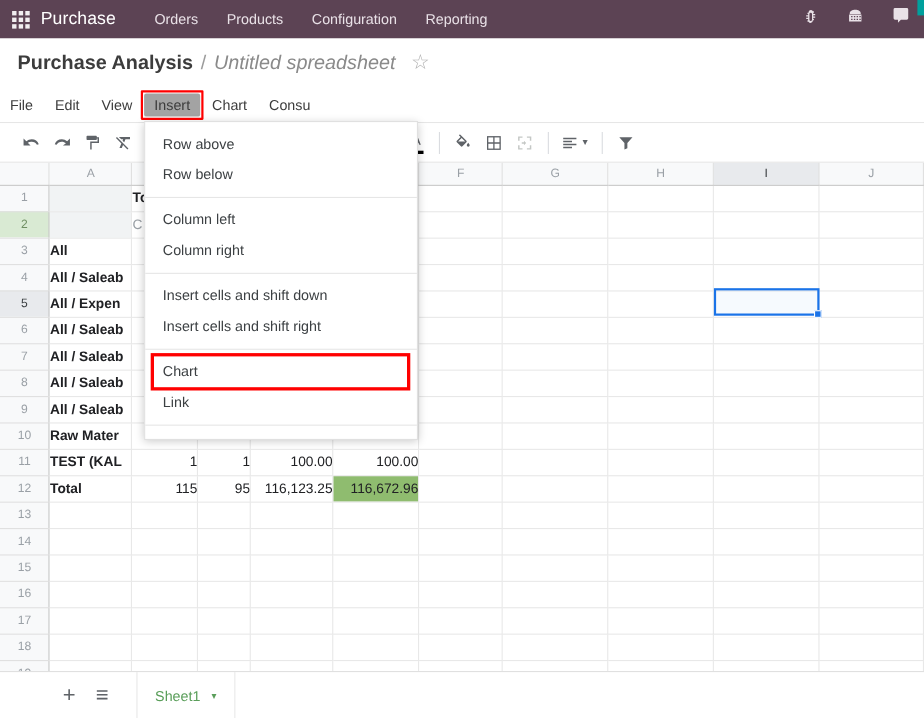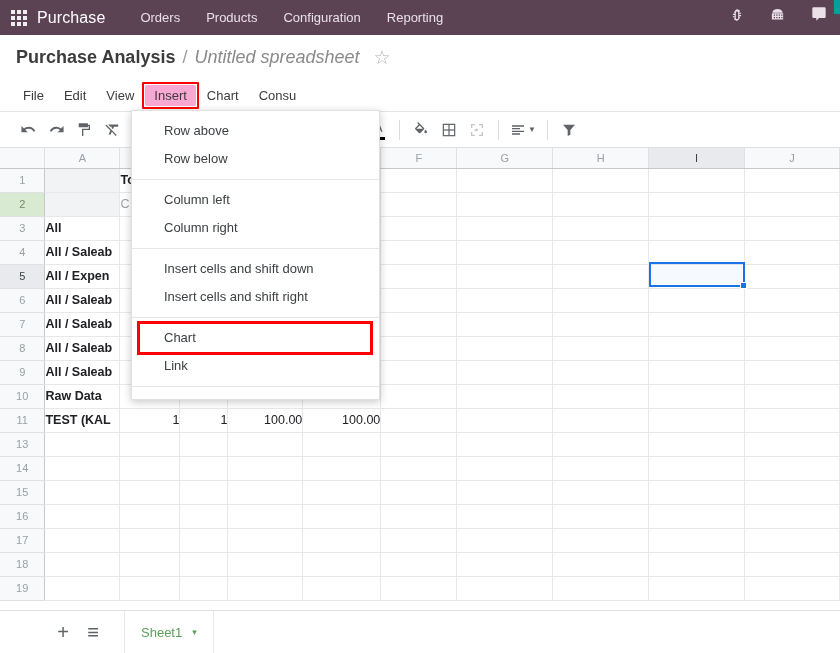--- a/index.html
+++ b/index.html
@@ -57,29 +57,28 @@
   .bc-sep { color: #9b9b9b; font-size: 18px; margin: 0 7px; }
   .bc-current { color: #8a8a8a; font-size: 18px; font-style: italic; cursor:pointer; }
   .star-icon { margin-left: 14px; font-size: 19px; color: #b0b0b0; cursor:pointer; line-height:1; }
 
   
   .ss-menubar {
     position: absolute; top: 80px; left: 0;
     width: 840px; height: 32px;
     background: #ffffff;
     display: flex; align-items: center;
-    padding-left: 14px;
     border-bottom: 1px solid #e4e4e4;
   }
   .menu-btn {
     font-size: 13px; color: #3c3c3c;
     padding: 3px 9px; margin-right: 2px;
     cursor: pointer; border-radius: 2px; position: relative;
   }
-  .menu-btn.active { background: #f9a8d4; }
+  .menu-btn.active { background: #a3a3a3; }
   .menu-btn.highlighted::after {
     content: ""; position: absolute;
     left: -3px; top: -3px; right: -3px; bottom: -3px;
     border: 2px solid #ff0000; border-radius: 1px;
     pointer-events: none;
   }
 
   
   .ss-toolbar {
     position: absolute; top: 112px; left: 0;
@@ -164,21 +163,21 @@
     left: 131px; top: 110px;
     width: 249px;
     background: #ffffff;
     border: 1px solid #e0e0e0;
     box-shadow: 0 2px 8px rgba(0,0,0,0.22);
     padding: 6px 0;
     z-index: 50;
   }
   .dd-item {
     height: 28px; line-height: 28px;
-    padding: 0 32px;
+    padding: 0 16px;
     font-size: 13px; color: #3c4043;
     cursor: pointer; position: relative; white-space: nowrap;
   }
   .dd-sep { height: 1px; background: #e6e6e6; margin: 6px 0; }
   .dd-item.highlighted::after {
     content: ""; position: absolute;
     left: 5px; top: -3px; right: 6px; bottom: -3px;
     border: 3px solid #ff0000;
     pointer-events: none;
   }
@@ -471,38 +470,51 @@
             <td class="cell " style="width: 75px;"></td>
             <td class="cell " style="width: 78px;"></td>
             <td class="cell " style="width: 76px;"></td>
             <td class="cell " style="width: 96px;"></td>
             <td class="cell " style="width: 96px;"></td>
             <td class="cell " style="width: 96px;"></td>
             <td class="cell " style="width: 95px;"></td>
           </tr>
           <tr>
             <th class="row-head">10</th>
-            <td class="cell bold" style="width: 75px;">Raw Data</td>
+            <td class="cell bold" style="width: 75px;">Raw Mater</td>
             <td class="cell " style="width: 60px;"></td>
             <td class="cell " style="width: 48px;"></td>
             <td class="cell " style="width: 75px;"></td>
             <td class="cell " style="width: 78px;"></td>
             <td class="cell " style="width: 76px;"></td>
             <td class="cell " style="width: 96px;"></td>
             <td class="cell " style="width: 96px;"></td>
             <td class="cell " style="width: 96px;"></td>
             <td class="cell " style="width: 95px;"></td>
           </tr>
           <tr>
             <th class="row-head">11</th>
             <td class="cell bold" style="width: 75px;">TEST (KAL</td>
             <td class="cell num" style="width: 60px;">1</td>
             <td class="cell num" style="width: 48px;">1</td>
             <td class="cell num" style="width: 75px;">100.00</td>
             <td class="cell num" style="width: 78px;">100.00</td>
+            <td class="cell " style="width: 76px;"></td>
+            <td class="cell " style="width: 96px;"></td>
+            <td class="cell " style="width: 96px;"></td>
+            <td class="cell " style="width: 96px;"></td>
+            <td class="cell " style="width: 95px;"></td>
+          </tr>
+          <tr>
+            <th class="row-head">12</th>
+            <td class="cell bold" style="width: 75px;">Total</td>
+            <td class="cell num" style="width: 60px;">115</td>
+            <td class="cell num" style="width: 48px;">95</td>
+            <td class="cell num" style="width: 75px;">116,123.25</td>
+            <td class="cell num greenfill" style="width: 78px;">116,672.96</td>
             <td class="cell " style="width: 76px;"></td>
             <td class="cell " style="width: 96px;"></td>
             <td class="cell " style="width: 96px;"></td>
             <td class="cell " style="width: 96px;"></td>
             <td class="cell " style="width: 95px;"></td>
           </tr>
           <tr>
             <th class="row-head">13</th>
             <td class="cell " style="width: 75px;"></td>
             <td class="cell " style="width: 60px;"></td>

